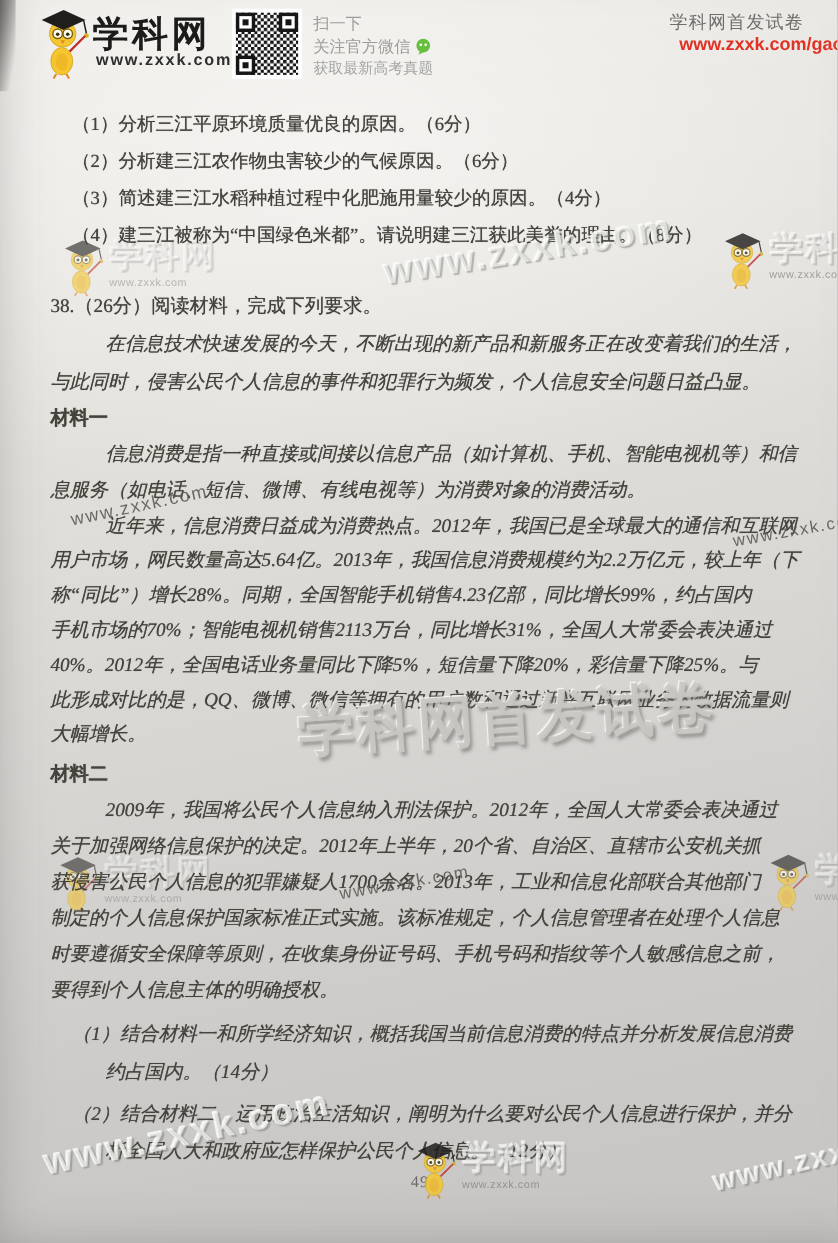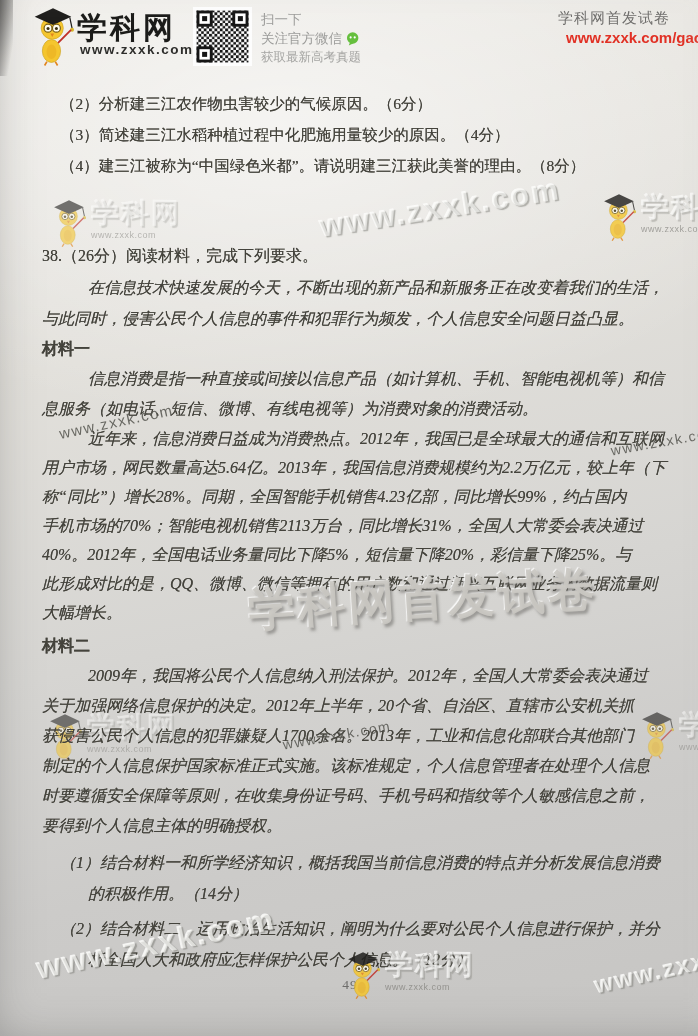--- a/index.html
+++ b/index.html
@@ -144,20 +144,21 @@
       <circle cx="4.3" cy="5" r="1" fill="#fff"></circle>
       <circle cx="8.1" cy="5" r="1" fill="#fff"></circle>
     </svg>
   </div>
   <div id="qr-cap3" class="hdr qr-cap">获取最新高考真题</div>
 
   <div id="mast-title" class="hdr">学科网首发试卷</div>
   <div id="mast-url" class="hdr">www.zxxk.com/gaok</div>
 
   <div id="geo-block" class="blk geo">
+    <div class="tl s31">（1）分析三江平原环境质量优良的原因。（6分）</div>
     <div class="tl s31">（2）分析建三江农作物虫害较少的气候原因。（6分）</div>
     <div class="tl s31">（3）简述建三江水稻种植过程中化肥施用量较少的原因。（4分）</div>
     <div class="tl s31">（4）建三江被称为“中国绿色米都”。请说明建三江获此美誉的理由。（8分）</div>
   </div>
 
   <div id="q38-block" class="blk">
     <div class="tl s32">38.（26分）阅读材料，完成下列要求。</div>
 
     <div class="tl s31 ital ind">在信息技术快速发展的今天，不断出现的新产品和新服务正在改变着我们的生活，</div>
     <div class="tl s31 ital">与此同时，侵害公民个人信息的事件和犯罪行为频发，个人信息安全问题日益凸显。</div>
@@ -175,21 +176,21 @@
 
     <div class="tl s30 lbl mt4">材料二</div>
     <div class="tl s30 ital ind">2009年，我国将公民个人信息纳入刑法保护。2012年，全国人大常委会表决通过</div>
     <div class="tl s30 ital">关于加强网络信息保护的决定。2012年上半年，20个省、自治区、直辖市公安机关抓</div>
     <div class="tl s30 ital">获侵害公民个人信息的犯罪嫌疑人1700余名。2013年，工业和信息化部联合其他部门</div>
     <div class="tl s30 ital">制定的个人信息保护国家标准正式实施。该标准规定，个人信息管理者在处理个人信息</div>
     <div class="tl s30 ital">时要遵循安全保障等原则，在收集身份证号码、手机号码和指纹等个人敏感信息之前，</div>
     <div class="tl s30 ital">要得到个人信息主体的明确授权。</div>
 
     <div class="tl s31 ital ind1 mt6">（1）结合材料一和所学经济知识，概括我国当前信息消费的特点并分析发展信息消费</div>
-    <div class="tl s31 ital ind2">的积极作用。（14分）</div>
+    <div class="tl s31 ital ind2">约占国内。（14分）</div>
     <div class="tl s31 ital ind1 mt4">（2）结合材料二，运用政治生活知识，阐明为什么要对公民个人信息进行保护，并分</div>
     <div class="tl s31 ital ind2">析全国人大和政府应怎样保护公民个人信息。（12分）</div>
   </div>
 
   <div id="page-num">49</div>
 
   <div class="wm wm-owl" id="wm-owl-l1">
     <svg class="owl-s" viewBox="0 0 60 84">
         <use href="#owl"></use>
       </svg>

